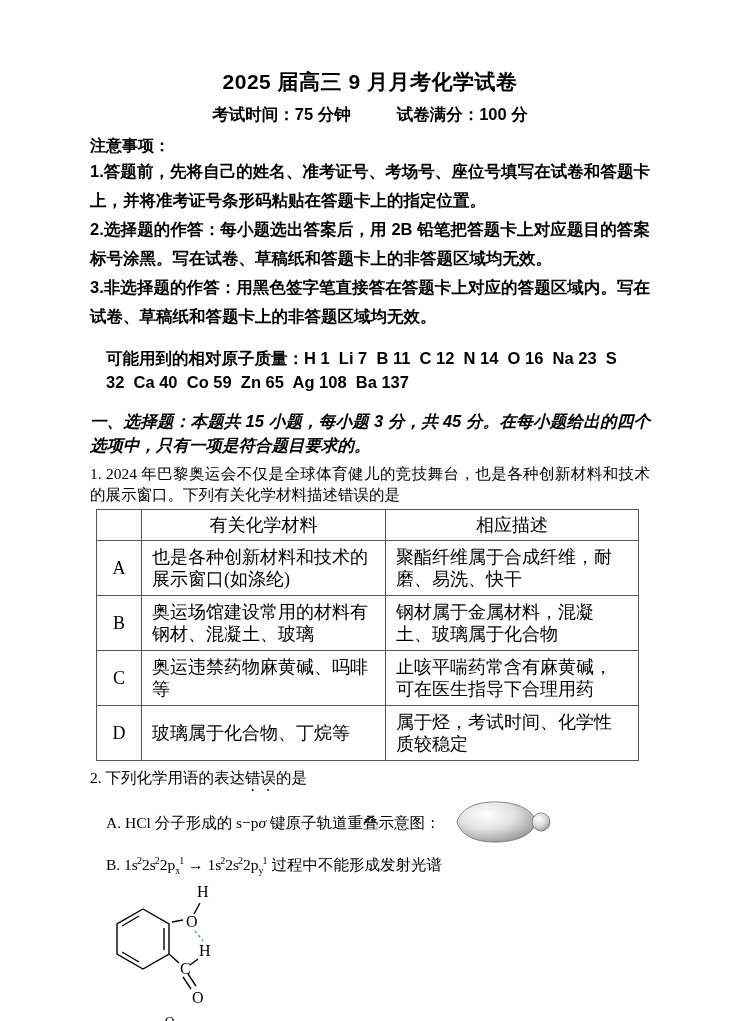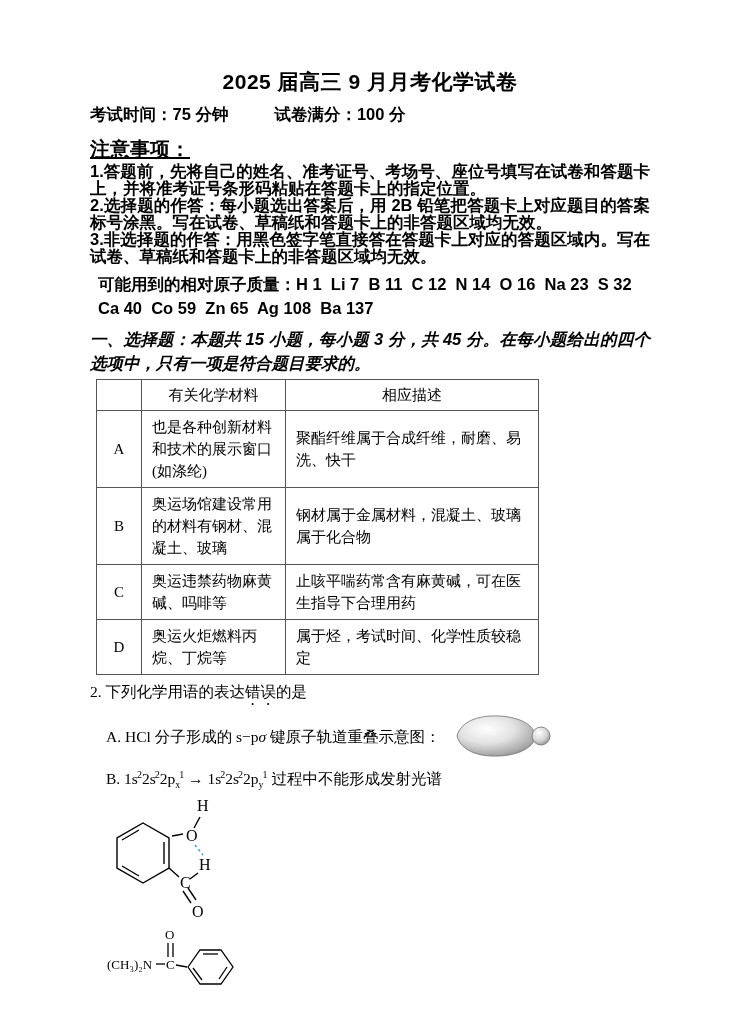--- a/index.html
+++ b/index.html
@@ -5,40 +5,40 @@
   html,body{margin:0;padding:0;background:#fff;}
   body{
     width:738px;height:1021px;overflow:hidden;color:#000;
     font-family:"Liberation Serif","DejaVu Serif",serif;
   }
   .page{padding:68px 88px 0 90px;box-sizing:border-box;}
 
   
   .hd{font-family:"Liberation Sans","DejaVu Sans",sans-serif;font-weight:700;}
   .title{font-size:21px;text-align:center;letter-spacing:.5px;margin:0 0 8px 0;}
-  .subtitle{font-size:16.5px;text-align:left;margin:0 0 10px 0;}
+  .subtitle{font-size:16.5px;text-align:center;margin:0 0 10px 0;}
   .subtitle .gap{display:inline-block;width:46px;}
-  .notice-heading{font-size:20px;margin:0;text-decoration:underline;}
-  .notice-item{font-size:16.5px;line-height:17px;margin:0;text-align:justify;}
-  .masses{font-size:16.5px;line-height:23.5px;margin:8px;white-space:pre-wrap;}
+  .notice-heading{font-size:16px;margin:0;}
+  .notice-item{font-size:16.5px;line-height:29px;margin:0;text-align:justify;}
+  .masses{font-size:16.5px;line-height:23.5px;margin:16px;white-space:pre-wrap;}
   .section-heading{font-size:16.5px;line-height:23.5px;margin:0;text-align:justify;font-style:italic;}
 
   
   .q{font-size:15.5px;line-height:21px;margin:6px 0 4px 0;text-align:justify;}
   .opt{font-size:15.5px;line-height:21px;margin:4px 0;padding-left:16px;}
   .emph{-webkit-text-emphasis:filled dot;-webkit-text-emphasis-position:under right;
         text-emphasis:filled dot;text-emphasis-position:under right;}
   .it{font-style:italic;}
   .formula sup,.formula sub{font-size:10px;line-height:0;}
   .formula sub{vertical-align:-4px;}
   .formula sup{vertical-align:6px;margin-left:-1px;}
 
   
-  table.qtable{border-collapse:collapse;margin:4px 0 6px 6px;width:443px;
-    font-size:15px;line-height:22px;}
+  table.qtable{border-collapse:collapse;margin:4px 0 6px 6px;width:543px;
+    font-size:18px;line-height:22px;}
   table.qtable td,table.qtable th{border:1px solid #555;padding:5px 10px;font-weight:400;}
   table.qtable th{text-align:center;padding:4px 10px;}
   td.letter{text-align:center;width:24px;padding:5px 4px;}
   td.desc{width:232px;}
 
   
   .opt-flex{display:flex;align-items:center;gap:8px;}
   .orbital-wrap{display:inline-block;vertical-align:middle;margin-left:14px;}
   .struct{flex:0 0 auto;}
 
@@ -55,20 +55,21 @@
 
   <p class="hd notice-heading">注意事项：</p>
   <p class="hd notice-item">1.答题前，先将自己的姓名、准考证号、考场号、座位号填写在试卷和答题卡上，并将准考证号条形码粘贴在答题卡上的指定位置。</p>
   <p class="hd notice-item">2.选择题的作答：每小题选出答案后，用 2B 铅笔把答题卡上对应题目的答案标号涂黑。写在试卷、草稿纸和答题卡上的非答题区域均无效。</p>
   <p class="hd notice-item">3.非选择题的作答：用黑色签字笔直接答在答题卡上对应的答题区域内。写在试卷、草稿纸和答题卡上的非答题区域均无效。</p>
 
   <p class="hd masses"><span>可能用到的相对原子质量：</span><span>H 1  Li 7  B 11  C 12  N 14  O 16  Na 23  S 32  Ca 40  Co 59  Zn 65  Ag 108  Ba 137</span></p>
 
   <p class="hd section-heading">一、选择题：本题共 15 小题，每小题 3 分，共 45 分。在每小题给出的四个选项中，只有一项是符合题目要求的。</p>
 
+  <p class="q">1. 2024 年巴黎奥运会不仅是全球体育健儿的竞技舞台，也是各种创新材料和技术的展示窗口。下列有关化学材料描述错误的是</p>
 
   <table class="qtable">
     <tbody>
         <tr>
       <th class="letter"></th>
       <th>有关化学材料</th>
       <th class="desc">相应描述</th>
     </tr>
     <tr>
       <td class="letter">A</td>
@@ -80,21 +81,21 @@
       <td>奥运场馆建设常用的材料有钢材、混凝土、玻璃</td>
       <td class="desc">钢材属于金属材料，混凝土、玻璃属于化合物</td>
     </tr>
     <tr>
       <td class="letter">C</td>
       <td>奥运违禁药物麻黄碱、吗啡等</td>
       <td class="desc">止咳平喘药常含有麻黄碱，可在医生指导下合理用药</td>
     </tr>
     <tr>
       <td class="letter">D</td>
-      <td>奥运火炬燃料丙烷、丁烷等</td>
+      <td>玻璃属于化合物、丁烷等</td>
       <td class="desc">属于烃，考试时间、化学性质较稳定</td>
     </tr>
   </tbody>
     </table>
 
   <p class="q"><span>2. 下列化学用语的表达</span><span class="emph">错误</span><span>的是</span></p>
 
   <p class="opt"><span>A. HCl 分子形成的 </span><span class="formula"><span>s−p</span><span class="it">σ</span></span><span> 键原子轨道重叠示意图：</span><span class="orbital-wrap">
       <svg width="96" height="46" viewBox="0 0 96 46">
         <defs>

